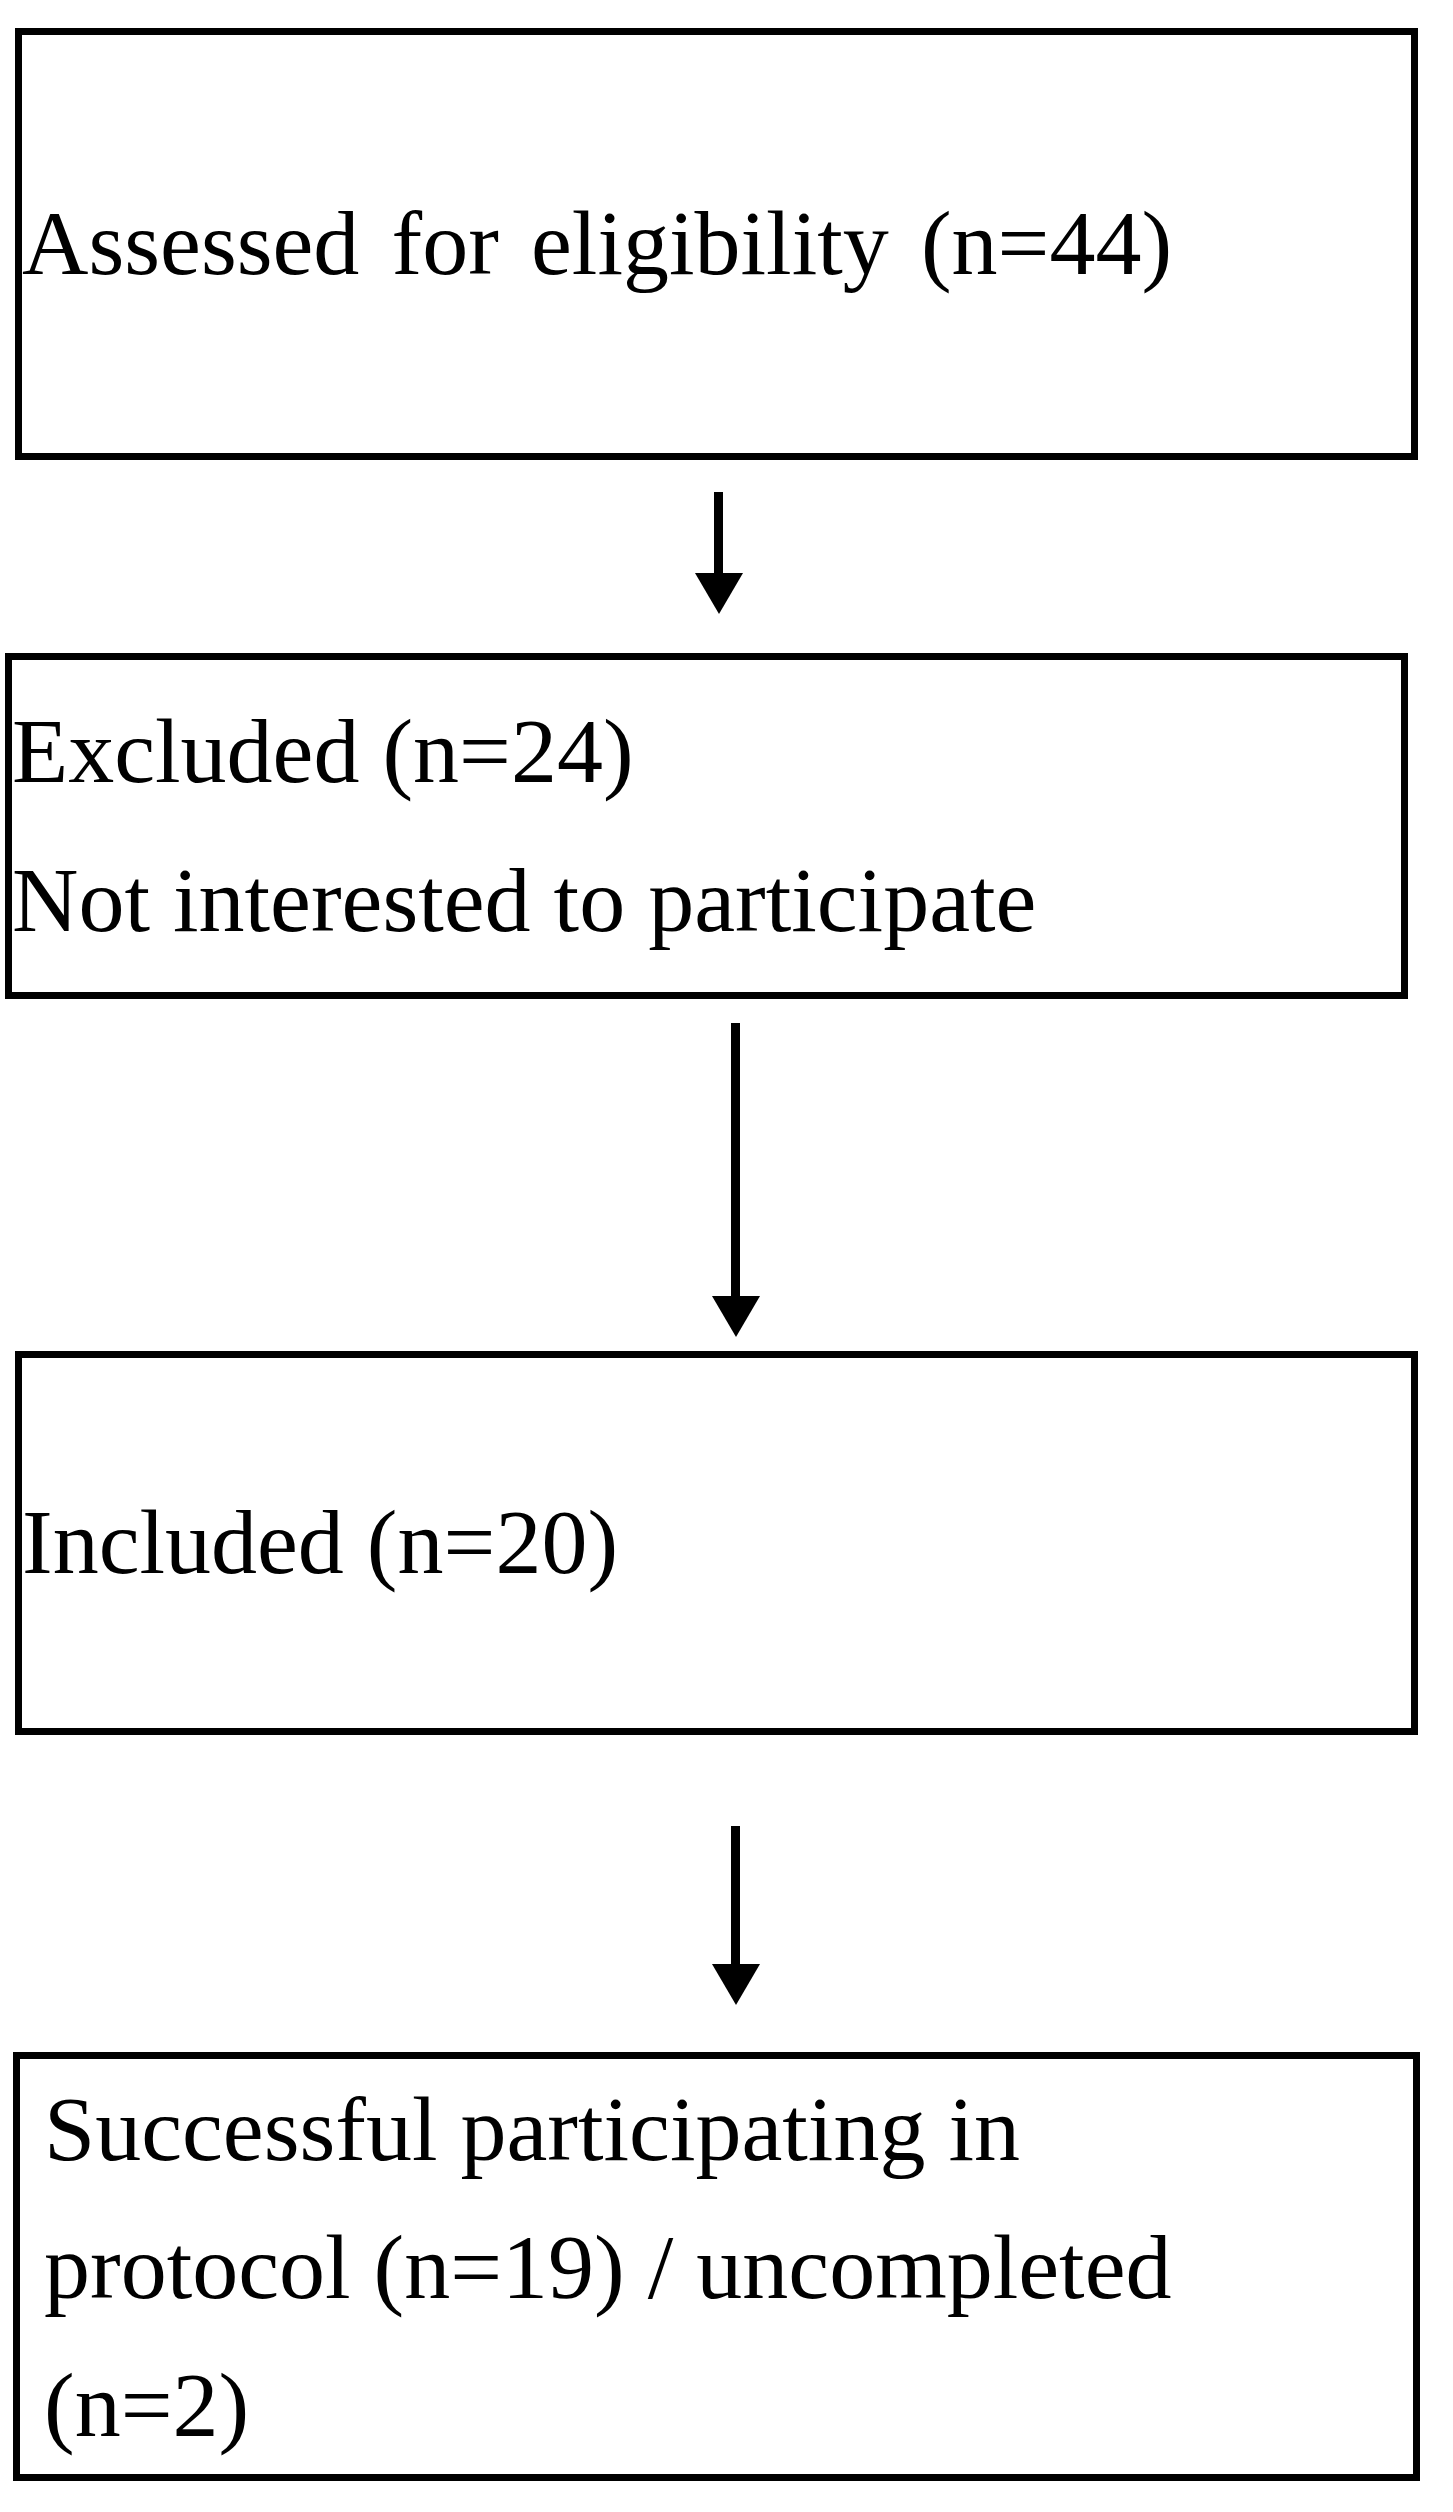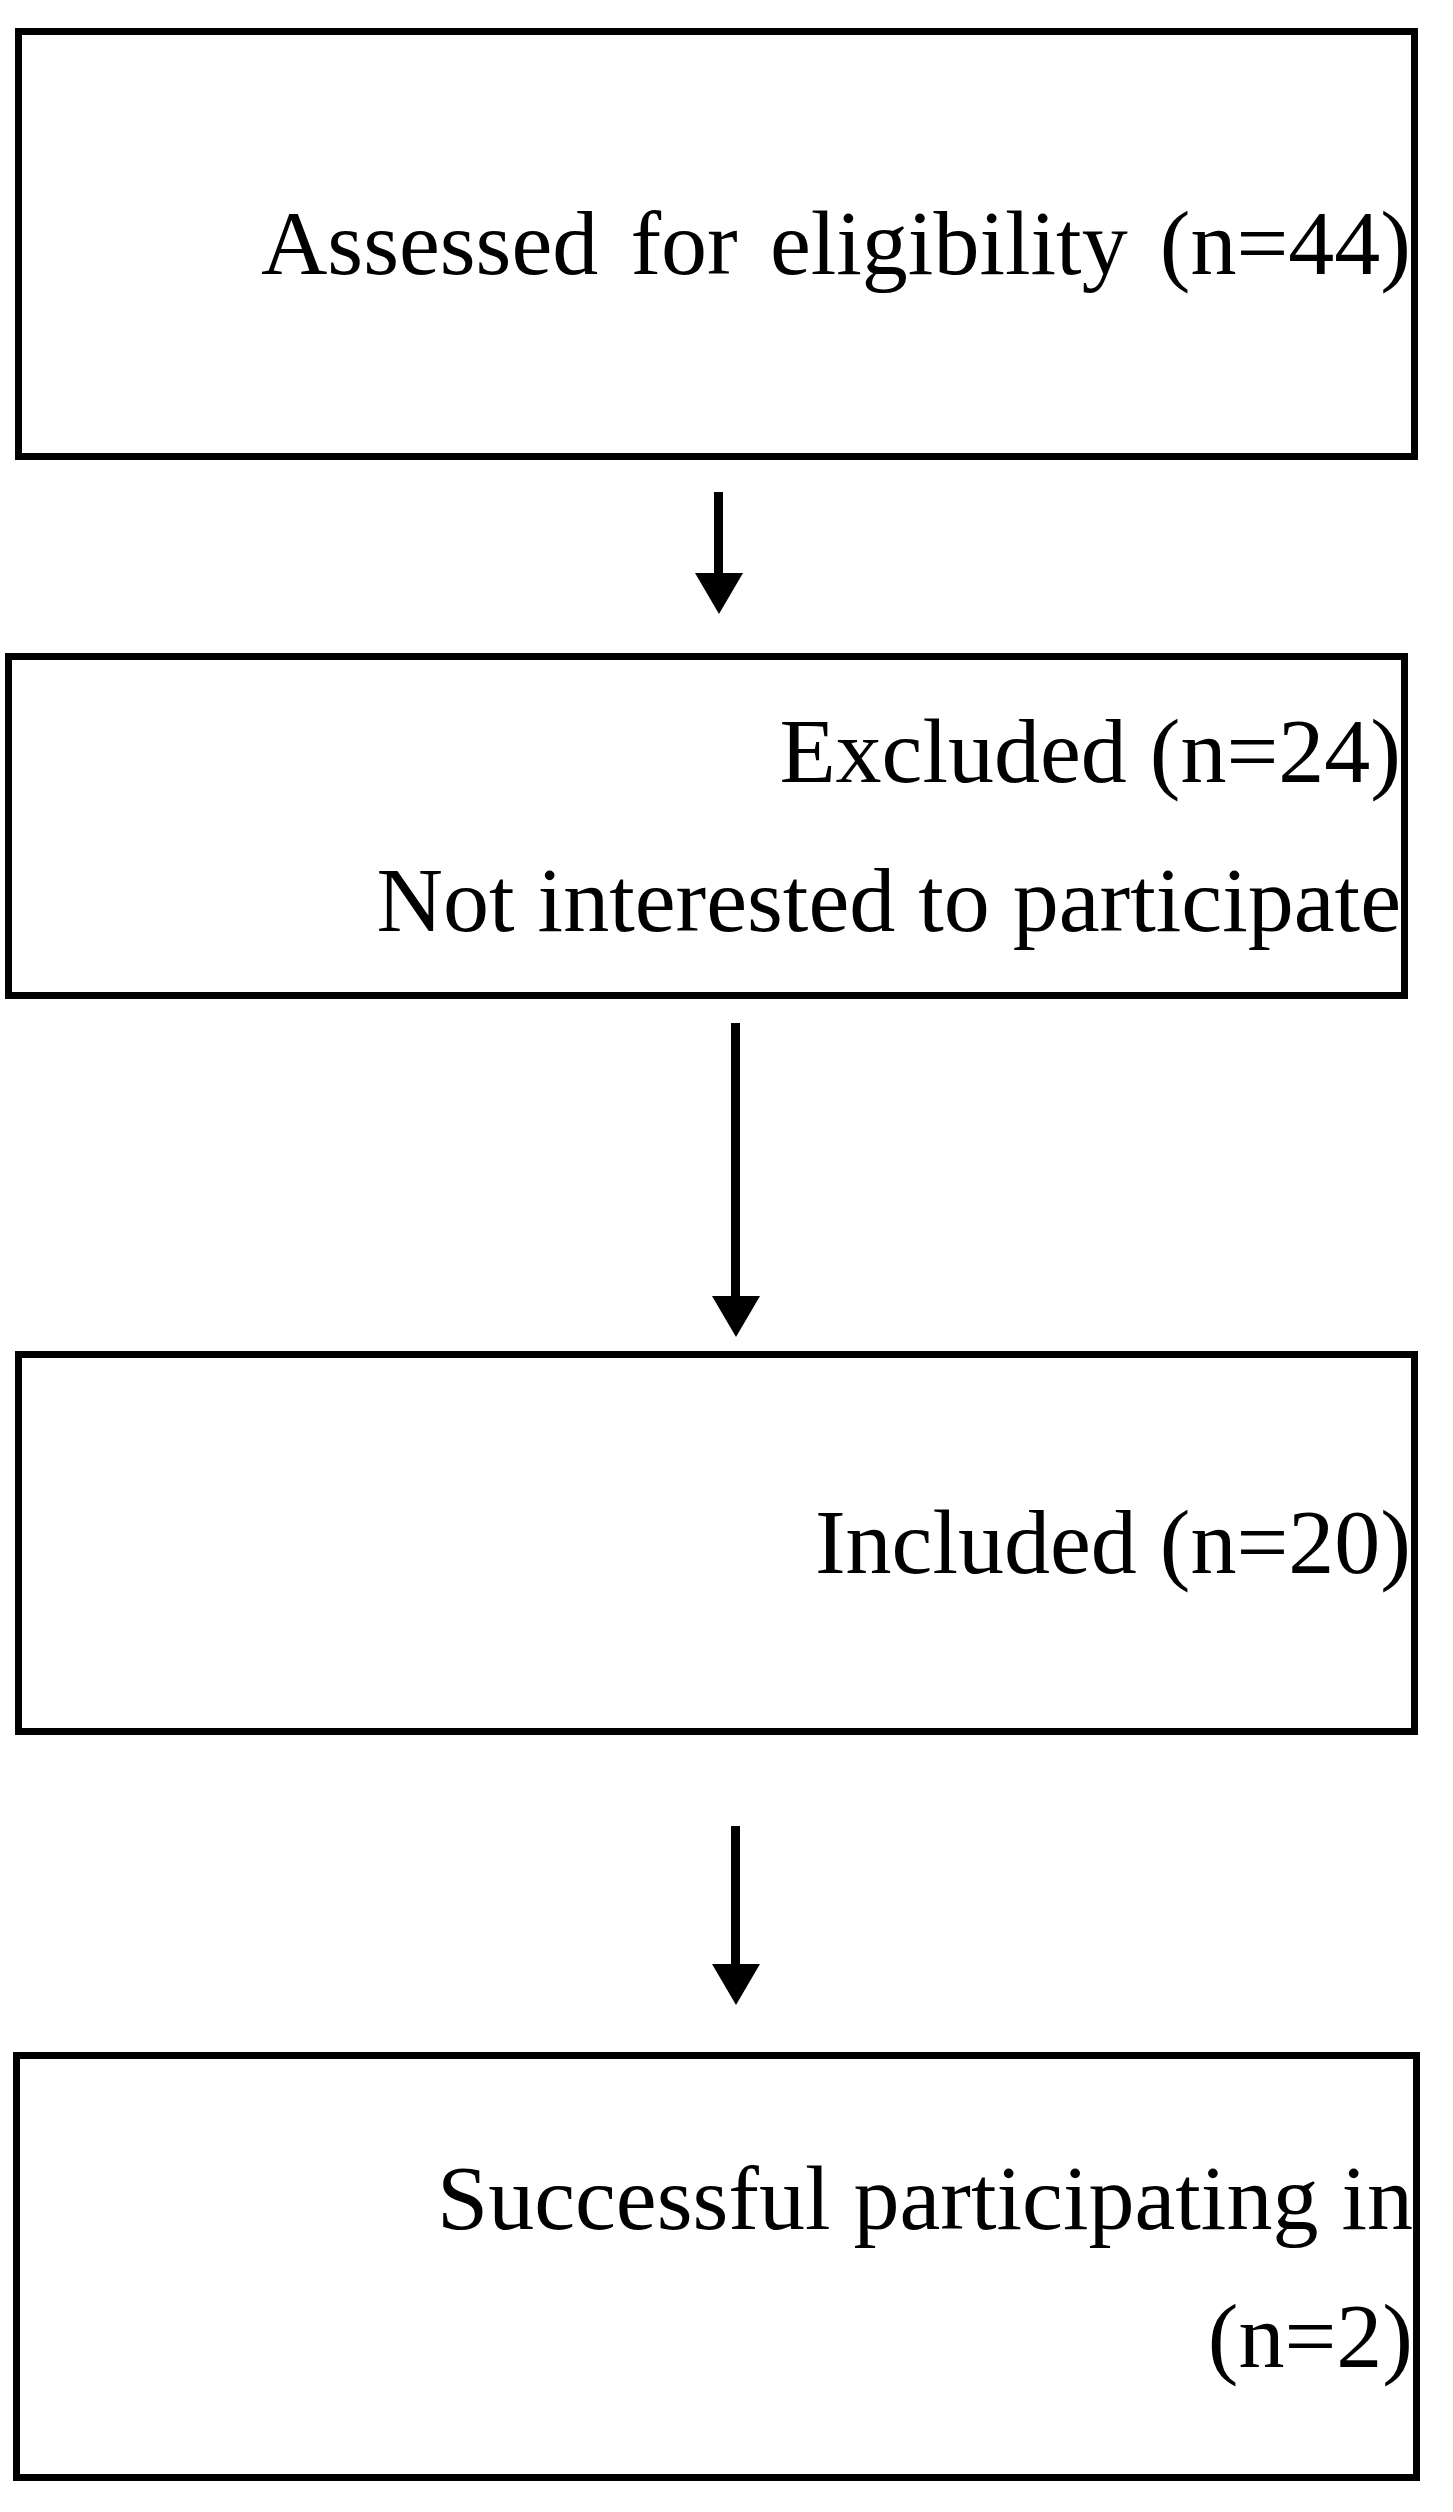--- a/index.html
+++ b/index.html
@@ -17,21 +17,21 @@
     color: #000000;
   }
   .box {
     position: absolute;
     box-sizing: border-box;
     border: 7.5px solid #000000;
     background: #ffffff;
     display: flex;
     flex-direction: column;
     justify-content: center;
-    align-items: flex-end;
+    align-items: flex-start;
     text-align: center;
     font-size: 92px;
     line-height: 1.58;
   }
   .box .text-line {
     display: block;
     white-space: nowrap;
   }
   #box-assessed  { left: 15px;  top: 28px;   width: 1403px; height: 432px; word-spacing: 0.10em; }
   #box-excluded  { left: 5px;  top: 653px;  width: 1403px; height: 346px; line-height: 1.62; }
@@ -89,17 +89,18 @@
     <span class="text-line">Included (n=20)</span>
   </div>
 
   <div class="arrow" id="arrow-3">
     <div class="shaft"></div>
     <div class="head"></div>
   </div>
 
   <div class="box" id="box-outcome">
     <span class="text-line">Successful participating in</span>
+    <span class="text-line">protocol (n=19) / uncompleted</span>
     <span class="text-line">(n=2)</span>
   </div>
 
 </div>
 
 
 </body></html>

